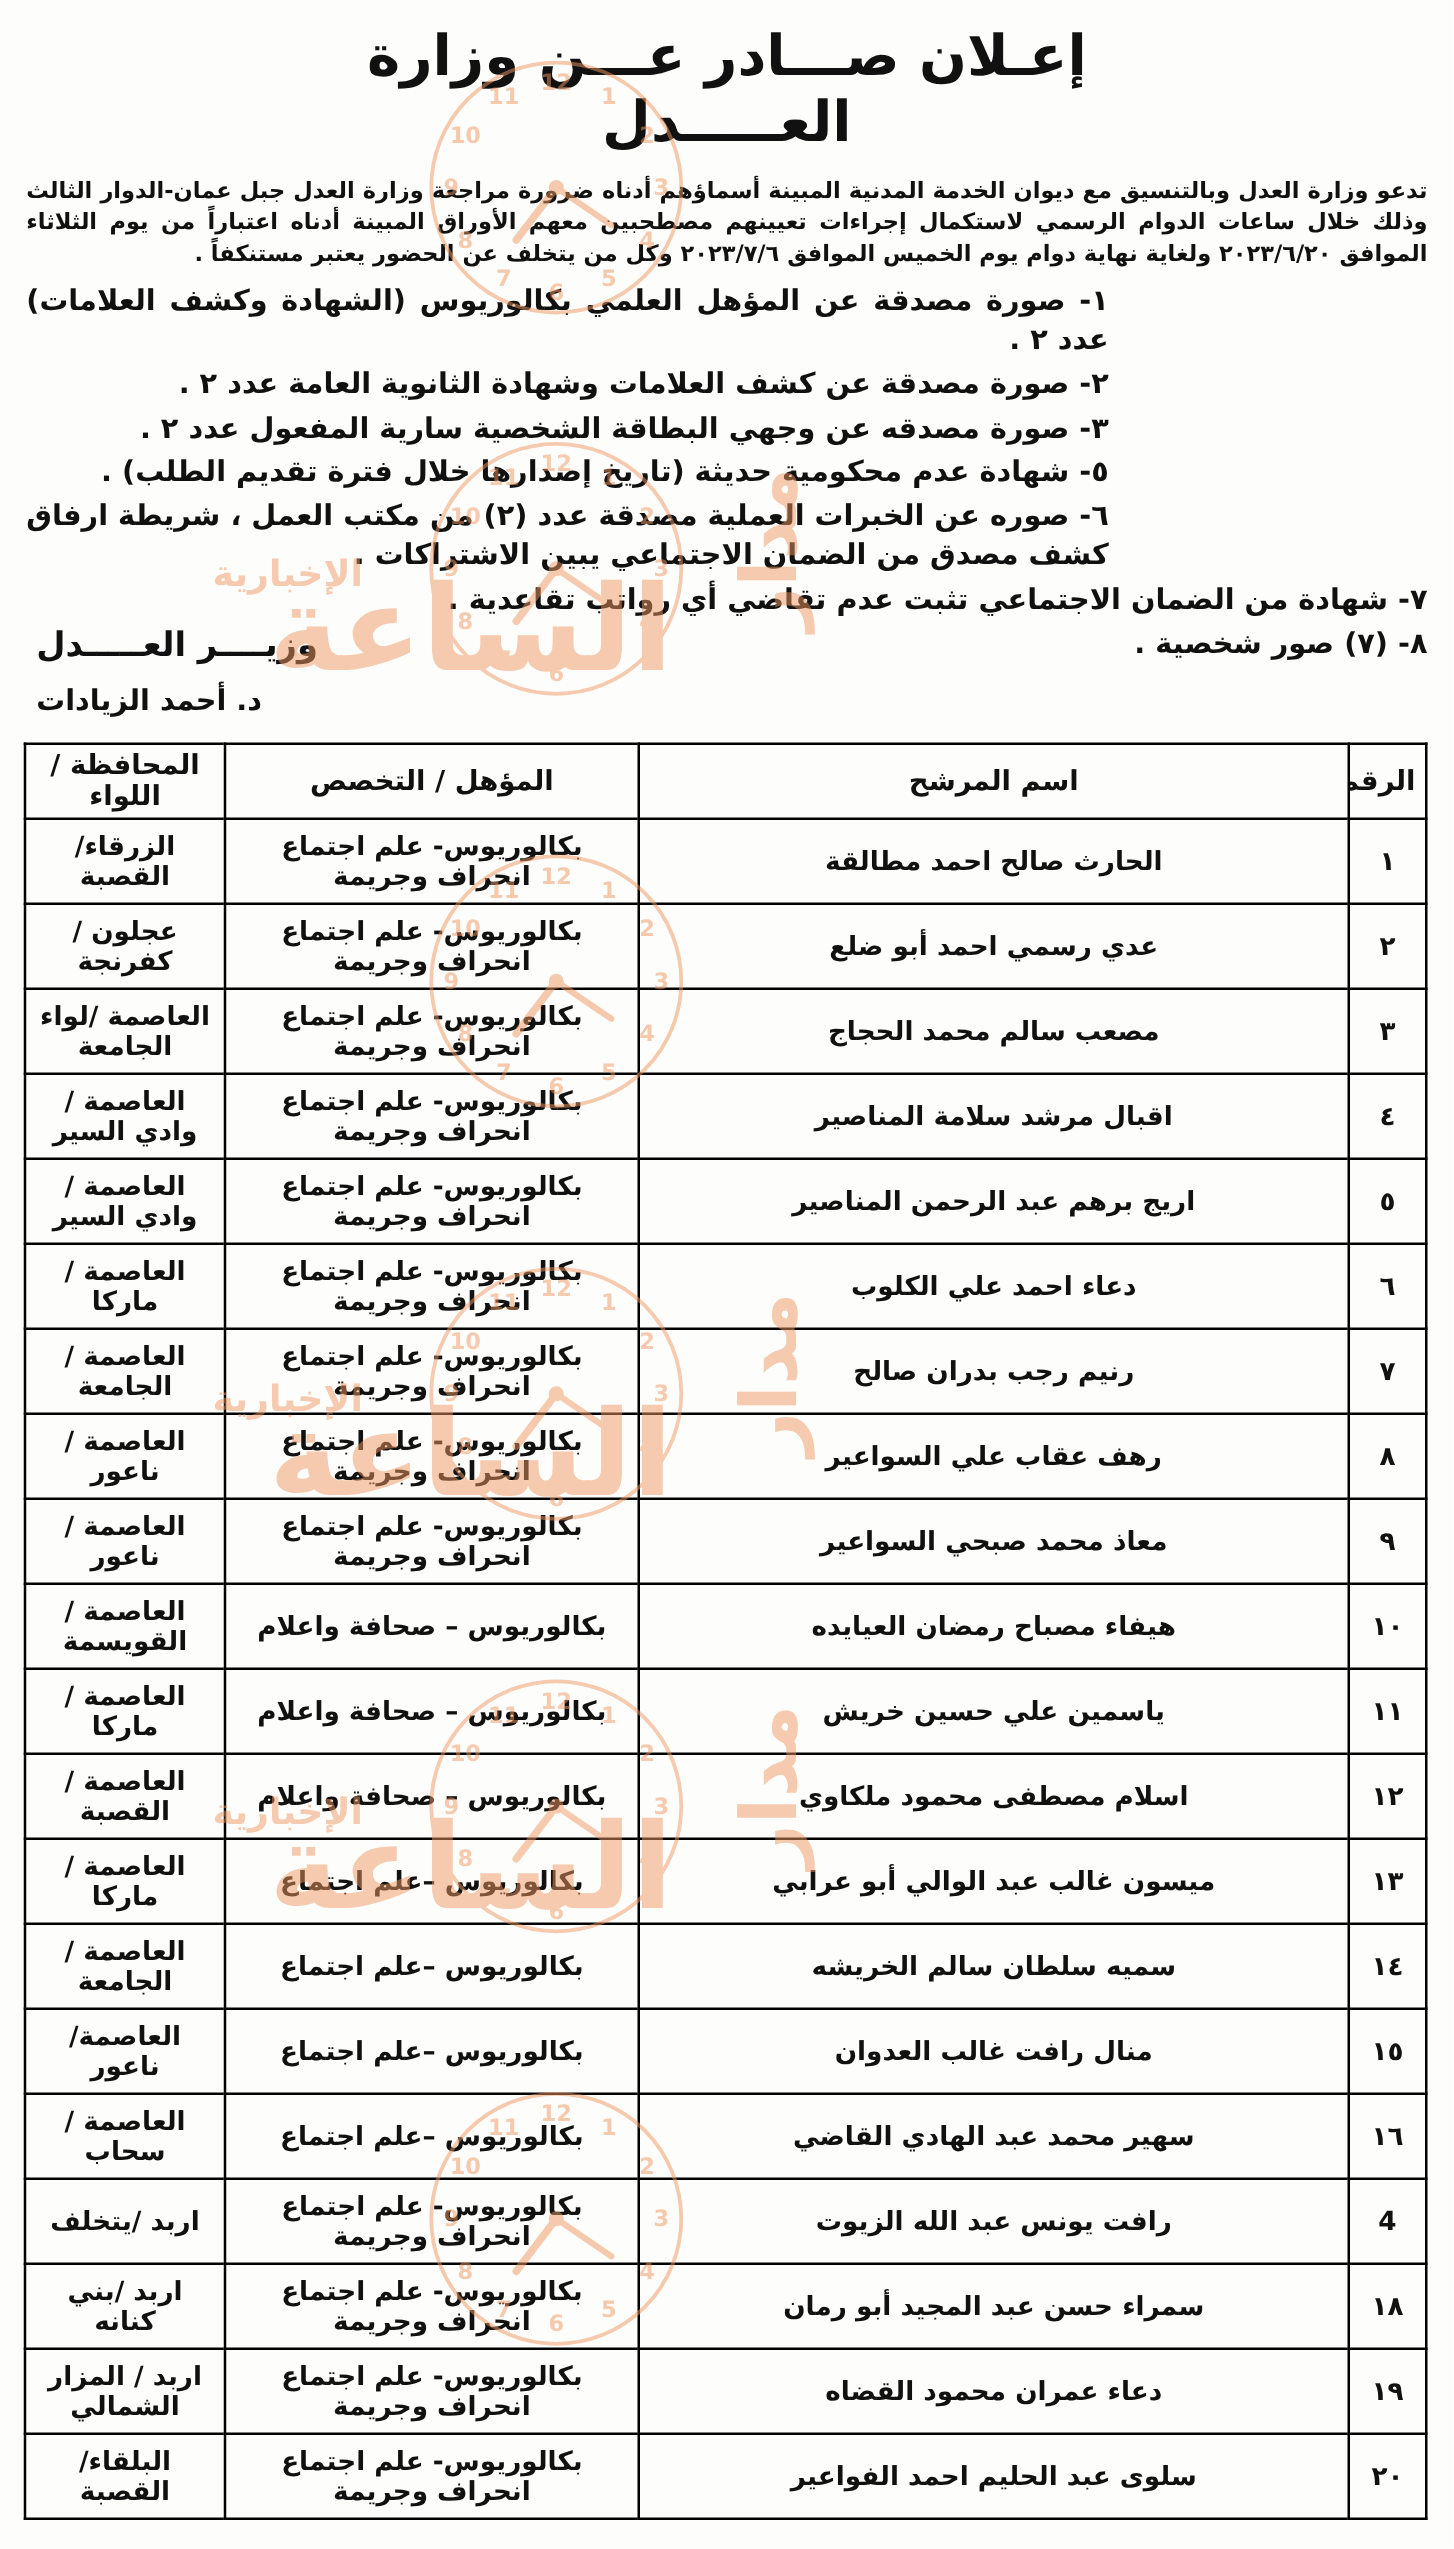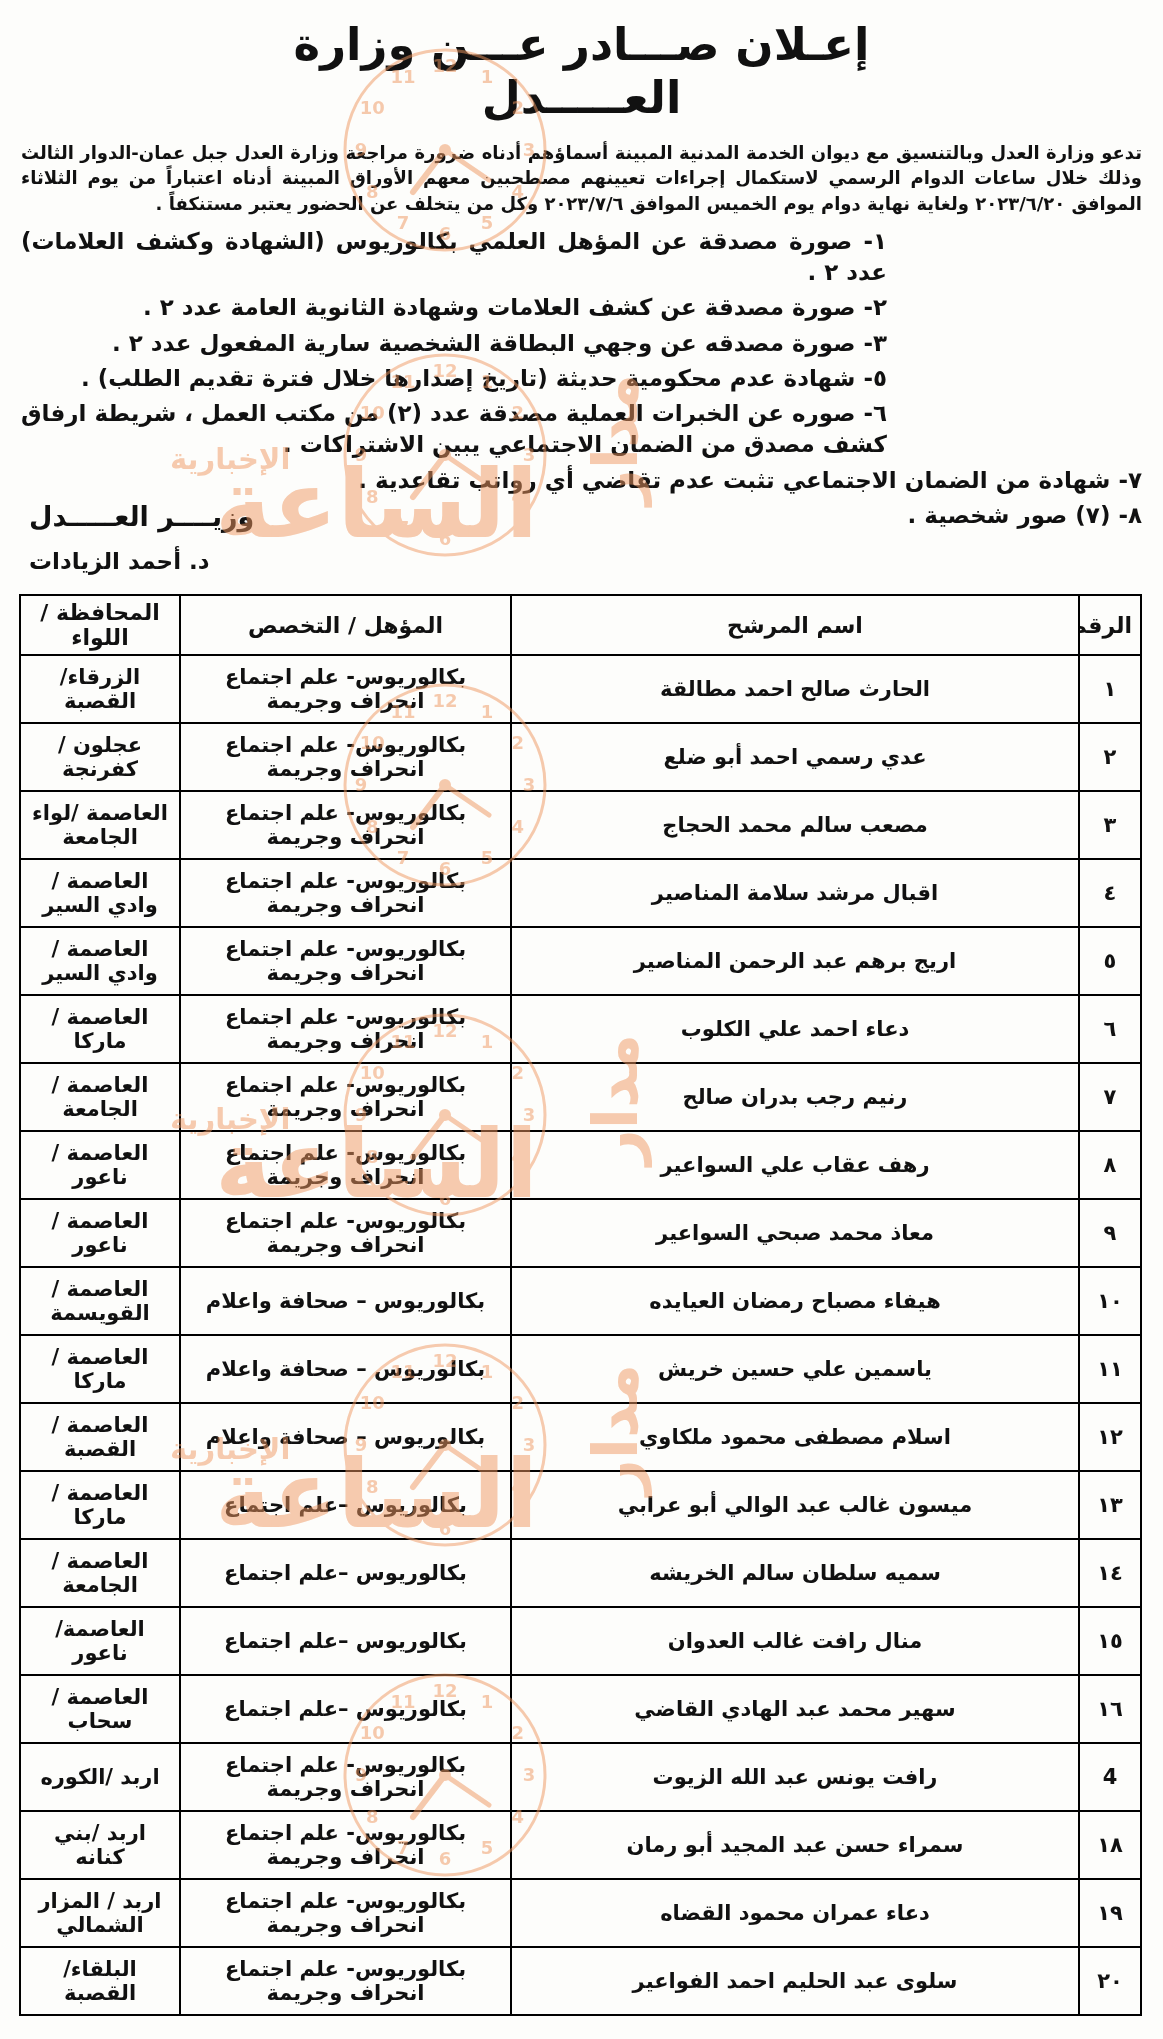--- a/index.html
+++ b/index.html
@@ -187,21 +187,21 @@
           <tr>
     <td class="c-num">١٦</td>
     <td class="c-name">سهير محمد عبد الهادي القاضي</td>
     <td class="c-qual">بكالوريوس –علم اجتماع</td>
     <td class="c-gov">العاصمة /سحاب</td>
   </tr>
           <tr>
     <td class="c-num">4</td>
     <td class="c-name">رافت يونس عبد الله الزيوت</td>
     <td class="c-qual">بكالوريوس- علم اجتماع انحراف وجريمة</td>
-    <td class="c-gov">اربد /الكوره</td>
+    <td class="c-gov">اربد /يتخلف</td>
   </tr>
           <tr>
     <td class="c-num">١٨</td>
     <td class="c-name">سمراء حسن عبد المجيد أبو رمان</td>
     <td class="c-qual">بكالوريوس- علم اجتماع انحراف وجريمة</td>
     <td class="c-gov">اربد /بني كنانه</td>
   </tr>
           <tr>
     <td class="c-num">١٩</td>
     <td class="c-name">دعاء عمران محمود القضاه</td>

